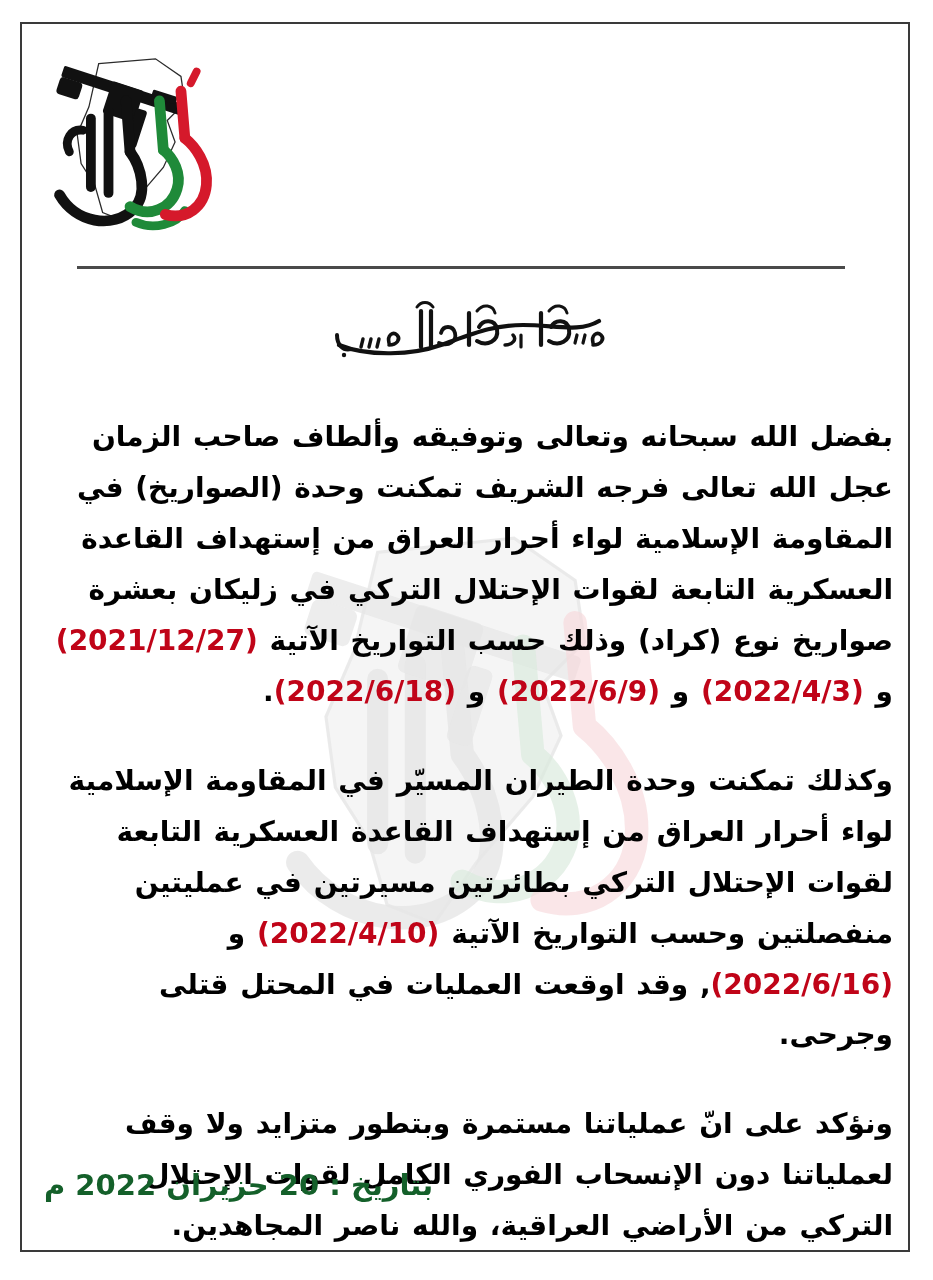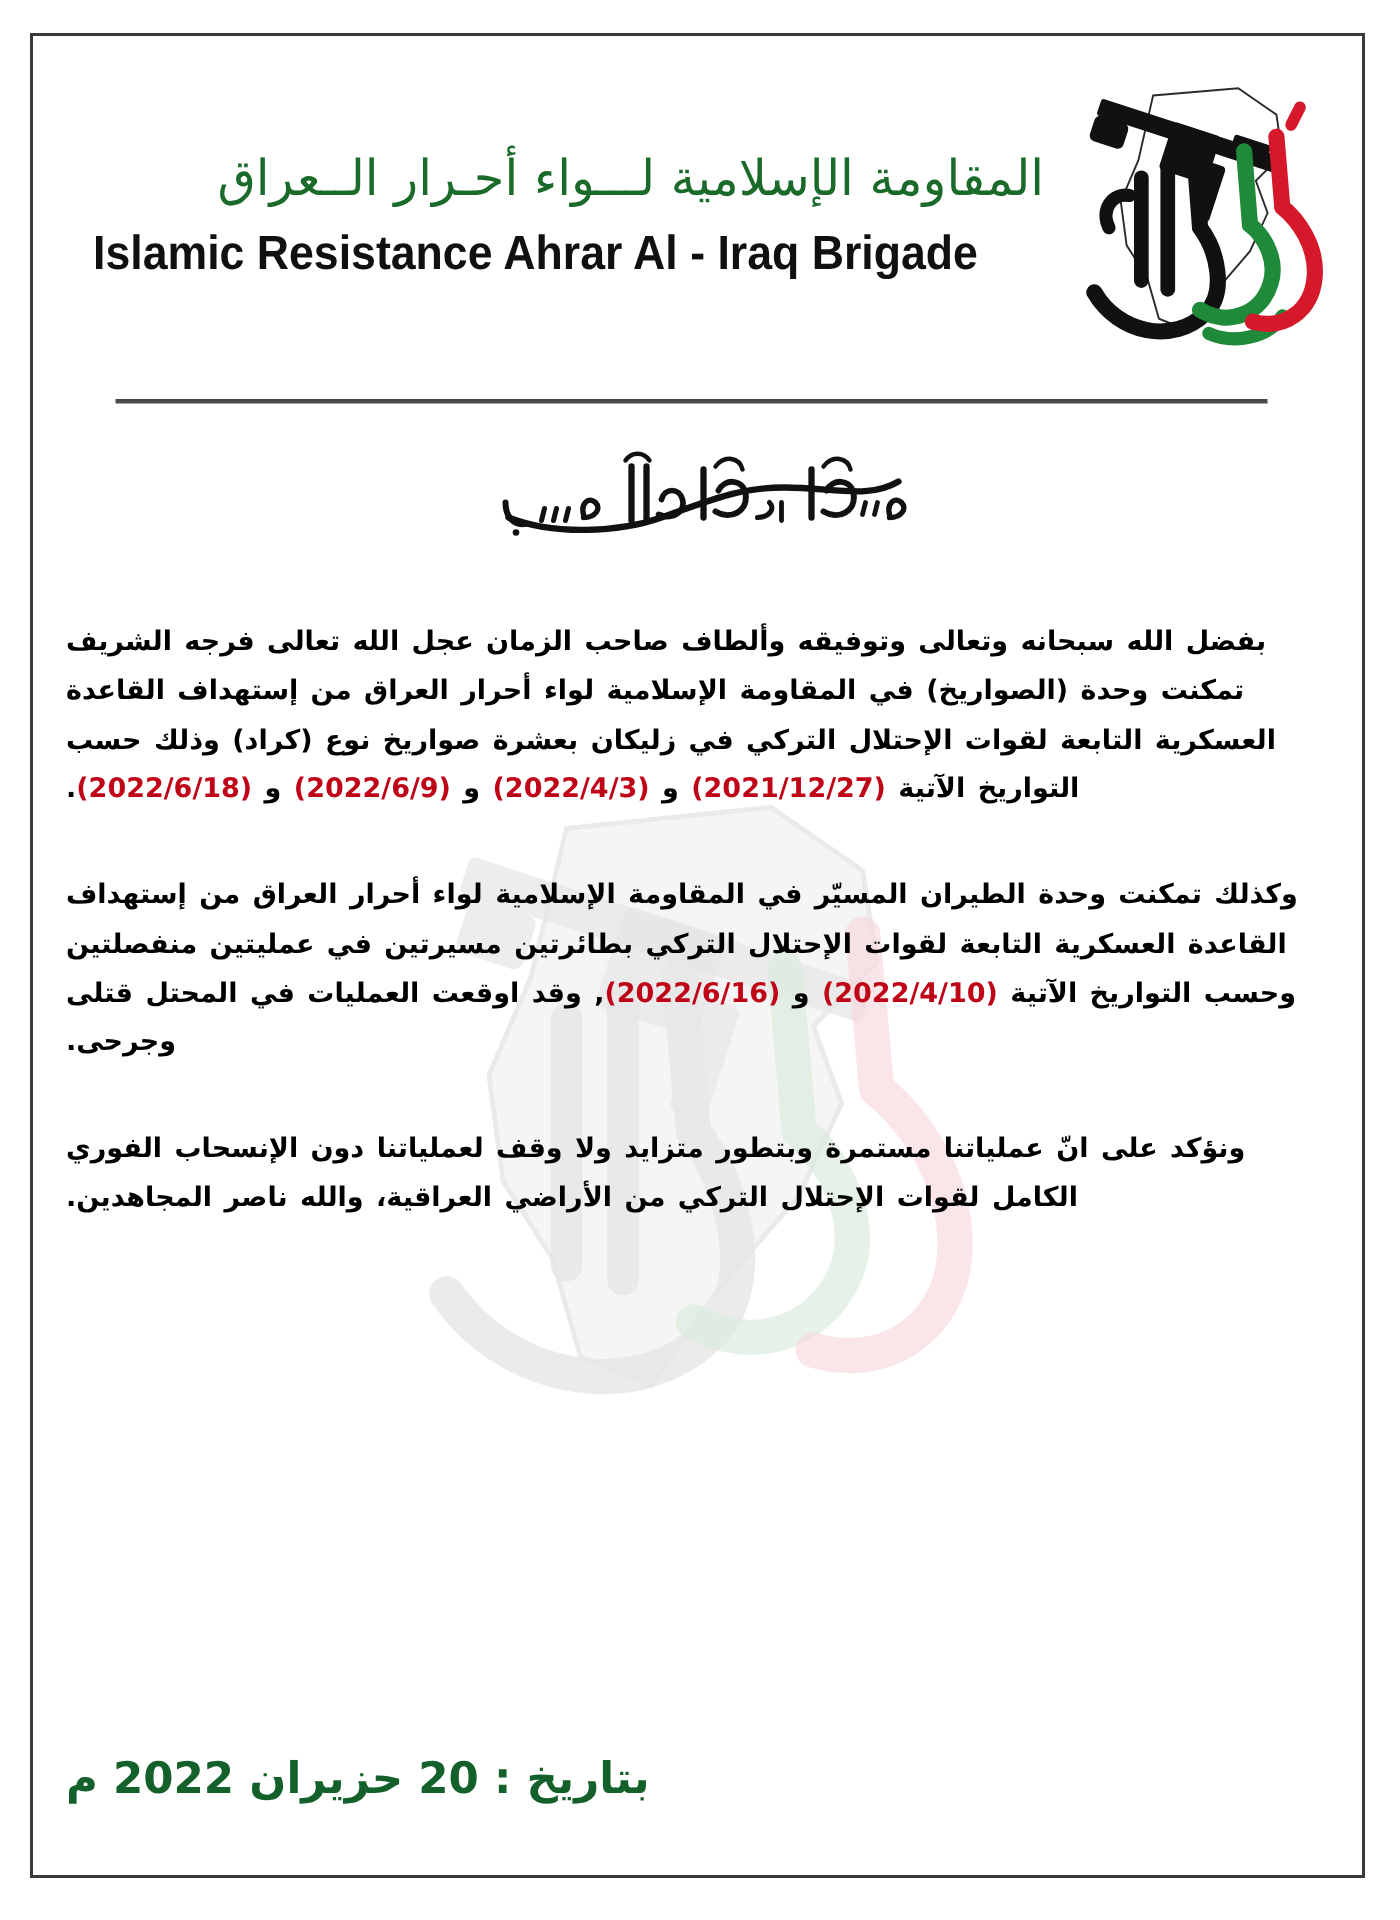--- a/index.html
+++ b/index.html
@@ -140,25 +140,25 @@
     left: 44px;
     top: 412px;
     width: 849px;
     z-index: 2;
     direction: rtl;
     text-align: center;
   }
 
   .para {
     font-family: "DejaVu Sans", sans-serif;
-    font-size: 18px;
+    font-size: 28px;
     font-weight: bold;
     line-height: 1.82;
     color: #000000;
-    text-align: left;
+    text-align: right;
     direction: rtl;
     margin: 0 0 30px 0;
     word-spacing: 2px;
   }
   .para:last-child { margin-bottom: 0; margin-top: 17px; }
   .para.gap-lg { margin-bottom: 38px; }
 
   .hl-date {
     color: #c00418;
     direction: ltr;
@@ -242,24 +242,20 @@
         </g>
 
         <g fill="none" stroke="#d5192b" stroke-linecap="round" stroke-linejoin="round">
           <path d="M134 168 C156 174 174 160 176 138 C178 116 164 98 154 90" stroke-width="11"></path>
           <path d="M154 90 L150 42" stroke-width="11"></path>
           <path d="M160 34 L166 22" stroke-width="8"></path>
         </g>
       </svg>
     </div>
 
-    <div id="letterhead-text">
-      <div class="org-name-ar">المقاومة الإسلامية لـــواء أحـرار الــعراق</div>
-      <div class="org-name-en">Islamic Resistance Ahrar Al - Iraq Brigade</div>
-    </div>
 
   </header>
 
   <div id="divider"></div>
 
   <div id="basmala">
     <svg viewBox="0 0 300 70" xmlns="http://www.w3.org/2000/svg" aria-hidden="true">
       <g fill="none" stroke="#111111" stroke-linecap="round" stroke-linejoin="round">
 
         <path d="M22 50 C52 62 96 60 124 50 C158 38 176 30 206 30 C238 30 262 38 282 26" stroke-width="4.2"></path>

